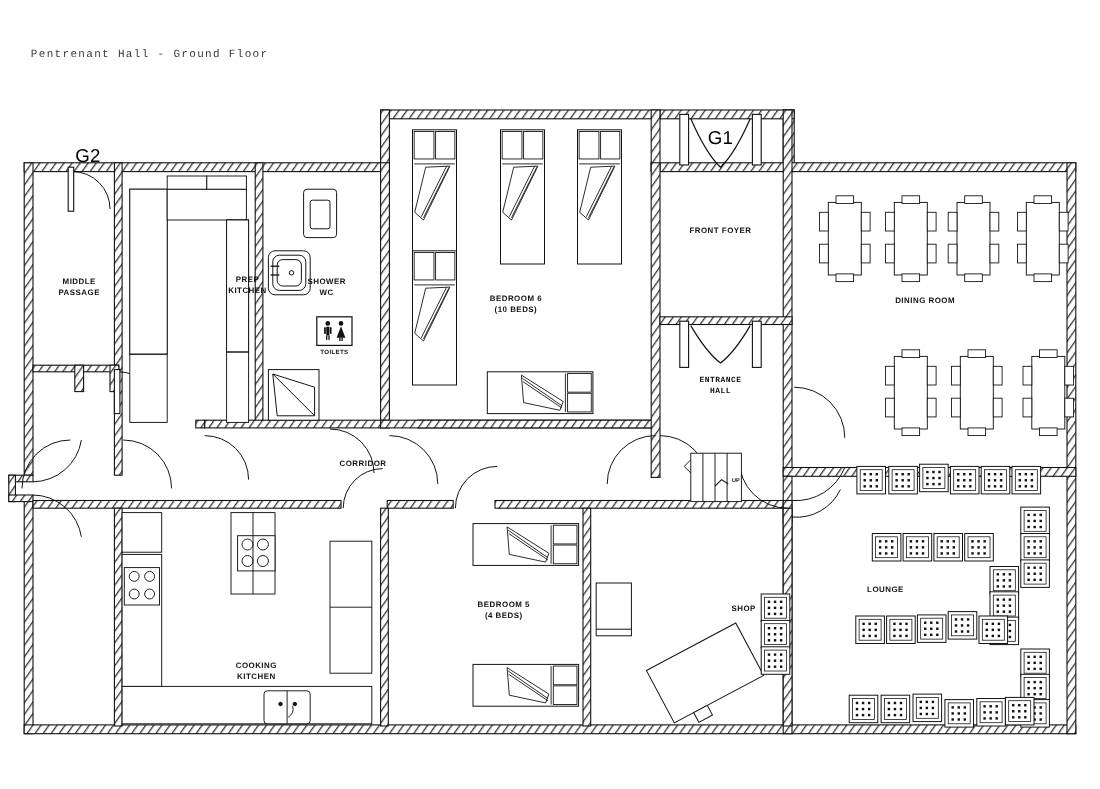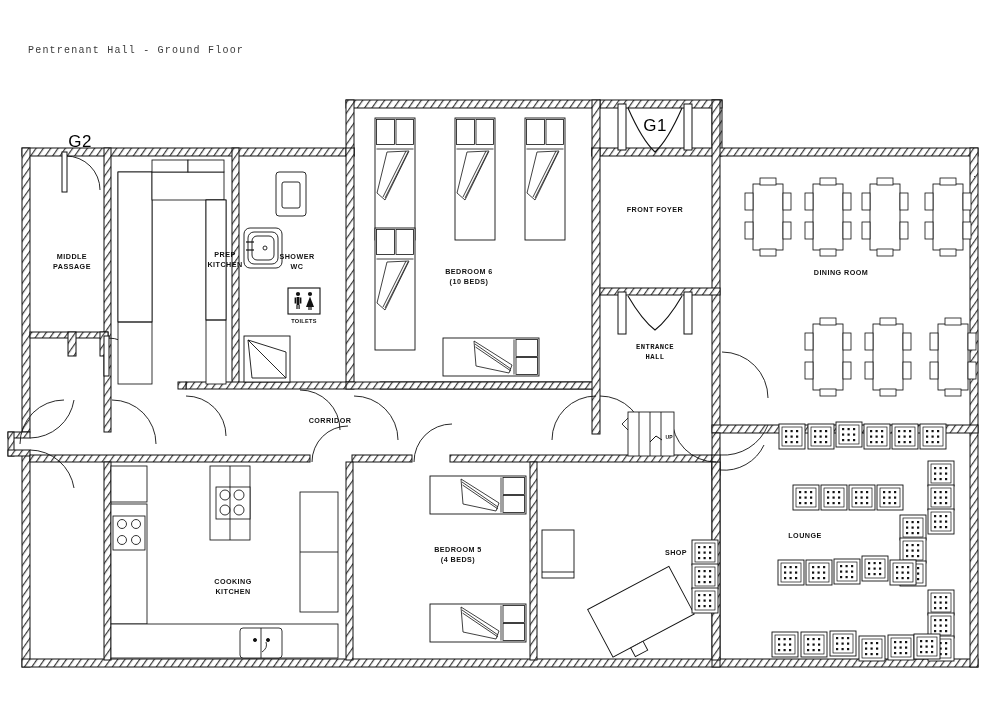--- a/index.html
+++ b/index.html
@@ -409,21 +409,21 @@
 KITCHEN</div>
 <div class="room-label" style="left:297px; top:261px;">SHOWER
 WC</div>
 <div class="room-label" style="left:469px; top:276px;">BEDROOM 6
 (10 BEDS)</div>
 <div class="room-label" style="left:655px; top:210px;">FRONT FOYER</div>
 <div class="room-label" style="left:655px; top:352px;font-family:Liberation Mono, monospace;">ENTRANCE
 HALL</div>
 <div class="room-label" style="left:841px; top:273px;">DINING ROOM</div>
 <div class="room-label" style="left:330px; top:421px;">CORRIDOR</div>
-<div class="room-label" style="left:233px; top:586px;">COOKING
+<div class="room-label" style="left:233px; top:610px;">COOKING
 KITCHEN</div>
 <div class="room-label" style="left:458px; top:554px;">BEDROOM 5
 (4 BEDS)</div>
 <div class="room-label" style="left:643px; top:553px;margin-left:33px;">SHOP</div>
 <div class="room-label" style="left:805px; top:536px;">LOUNGE</div>
 
 <div class="toilets-tag" style="left:304px; top:321px;">TOILETS</div>
 <div class="stair-tag" style="left:669px; top:437px;">UP</div>
 
 </body></html>

